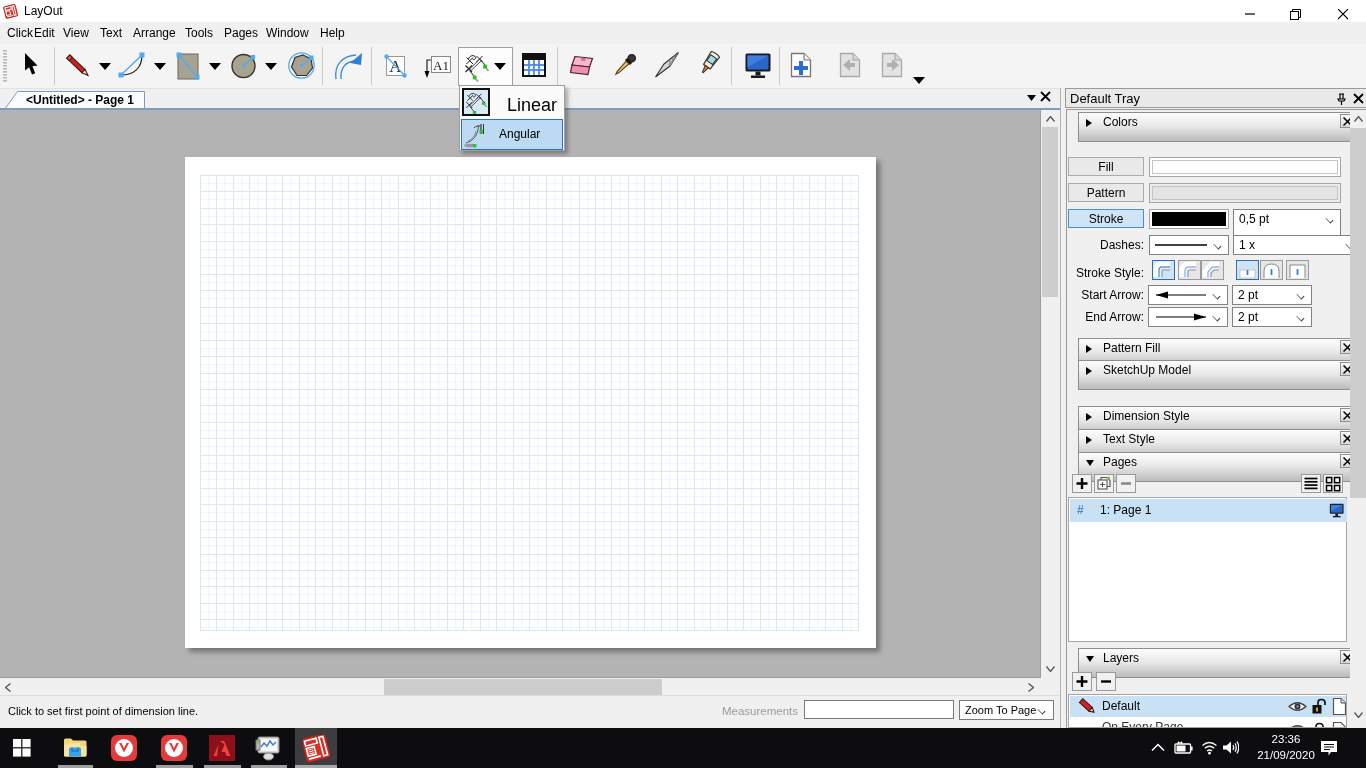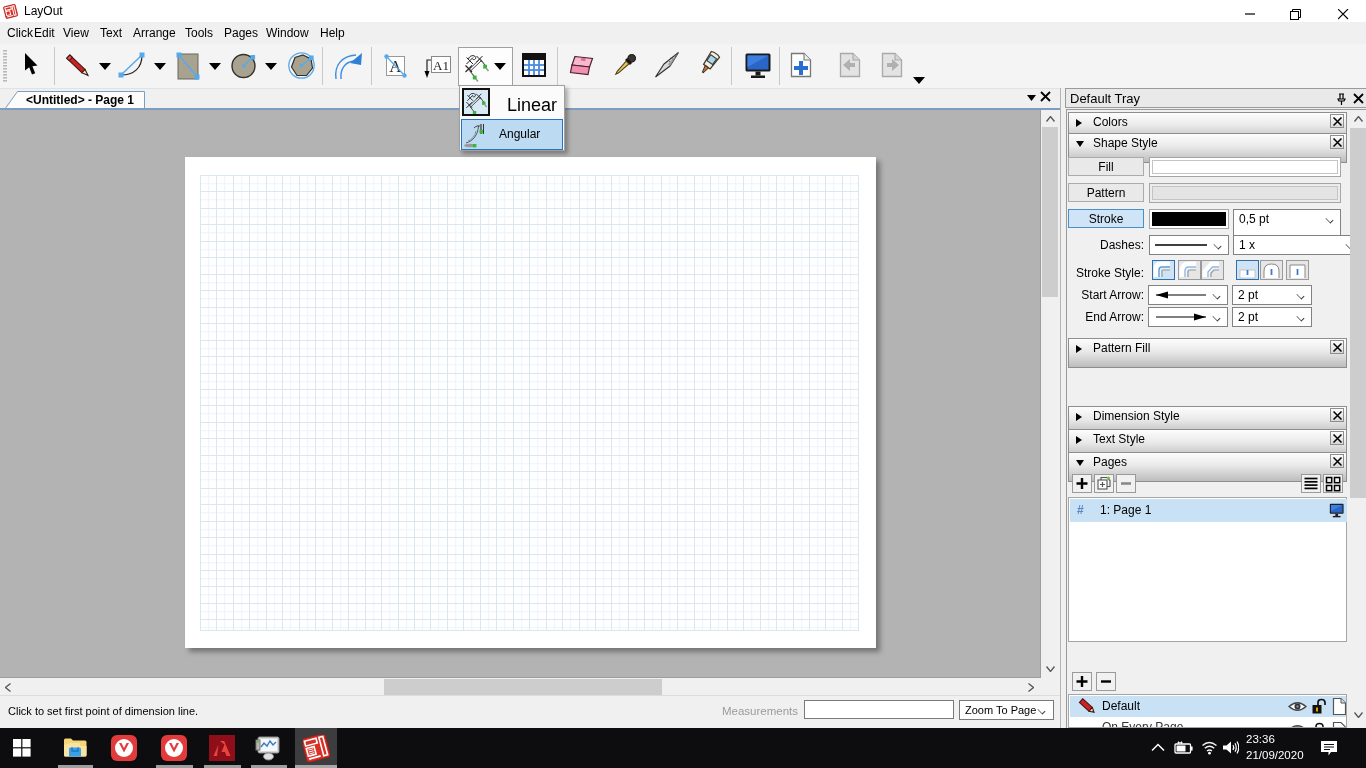--- a/index.html
+++ b/index.html
@@ -41,42 +41,42 @@
 #hsb .thumb { left:384px; top:1px; width:278px; height:16px; background:#cdcdcd; }
 
 #statusbar { left:0; top:695px; width:1366px; height:33px; background:#f0f0f0; border-top:1px solid #dcdcdc; }
 #statusbar .msg { left:8px; top:9px; font-size:11px; }
 #measlbl { left:722px; top:9px; color:#9b9b9b; font-size:11.5px; }
 #measbox { left:804px; top:4px; width:150px; height:19px; background:#fff; border:1px solid #7a7a7a; }
 #zoombox { left:959px; top:4px; width:95px; height:20px; background:#fff; border:1px solid #7a7a7a; font-size:11px; }
 
 #tray { left:1060px; top:88px; width:306px; height:640px; background:#f0f0f0; border-left:1px solid #b5b5b5; }
 #traytitle { left:9px; top:3px; font-size:13px; }
-.sect { position:absolute; left:7px; width:279px; height:30px; background:linear-gradient(#fdfdfd,#e9e9e9 45%,#bcbcbc); border:1px solid #8e8e8e; }
+.sect { position:absolute; left:17px; width:279px; height:30px; background:linear-gradient(#fdfdfd,#e9e9e9 45%,#bcbcbc); border:1px solid #8e8e8e; }
 .sect .tri { position:absolute; left:7px; top:6px; }
 .sect .nm { position:absolute; left:24px; top:2px; font-size:12px; }
 .sx { position:absolute; right:2px; top:1px; width:14px; height:14px; border:1px solid #8e8e8e; background:linear-gradient(#fdfdfd,#d8d8d8); text-align:center; }
 .tri-r { width:0; height:0; border-top:4px solid transparent; border-bottom:4px solid transparent; border-left:6px solid #000; }
 .tri-d { width:0; height:0; border-left:4.5px solid transparent; border-right:4.5px solid transparent; border-top:6px solid #000; }
 .lblbtn { position:absolute; left:7px; width:76px; height:19px; background:#e9e9e9; border:1px solid #ababab; text-align:center; font-size:12px; padding-top:2px; }
 .fieldlbl { position:absolute; font-size:12px; text-align:right; width:76px; left:7px; }
 .swatch { position:absolute; border:1px solid #a5a5a5; background:#fff; }
 .combo { position:absolute; background:#fff; border:1px solid #828282; font-size:12px; }
 .combo .txt { position:absolute; left:5px; top:2px; }
 .chev { position:absolute; width:8px; height:8px; }
 .chev:before { content:""; position:absolute; left:0; top:0; width:6px; height:6px; border-right:1.6px solid #3c3c3c; border-bottom:1.6px solid #3c3c3c; transform:rotate(45deg) scale(1,0.62) ; transform-origin:center; }
 .ssbtn { position:absolute; width:23px; height:20px; border:1px solid #9a9a9a; background:#e6e6e6; }
 .ssbtn.sel { border:1px solid #2f6fad; background:#cfe3f5; }
 .pgbtn { position:absolute; width:20px; height:19px; border:1px solid #9a9a9a; background:#f1f1f1; }
 
 #toolmenu { left:459px; top:85px; width:106px; height:66px; background:#fbfbfb; border:1px solid #a0a0a0; box-shadow:3px 3px 4px rgba(0,0,0,0.3); }
 
 #taskbar { left:0; top:728px; width:1366px; height:40px; background:#0d0d0f; }
 .tbind { position:absolute; top:37px; height:3px; background:#9e9e9e; }
-#clock { right:40px; top:3px; width:80px; color:#fff; font-size:11.5px; line-height:16px; }
+#clock { right:40px; top:3px; width:80px; text-align:center; color:#fff; font-size:11.5px; line-height:16px; }
 </style>
 </head>
 <body>
 <div class="abs" id="titlebar">
   <svg class="abs" style="left:3px;top:4px" width="15" height="15">
     <g transform="rotate(-14 7 7)">
       <rect x="1.5" y="1.5" width="12" height="12" rx="1" fill="#d93025" stroke="#a81f18" stroke-width="0.7"></rect>
       <rect x="2.8" y="2.8" width="6" height="2.6" fill="none" stroke="#fff" stroke-width="1"></rect>
       <rect x="10" y="2.8" width="2" height="9.5" fill="none" stroke="#fff" stroke-width="1"></rect>
       <rect x="2.8" y="6.6" width="4" height="4" fill="none" stroke="#fff" stroke-width="1"></rect>
@@ -343,27 +343,20 @@
       <path d="M1 1 L10 10 M10 1 L1 10" stroke="#000" stroke-width="1.8"></path>
     </svg>
 
   <div class="sect" style="top:24px">
       <span class="tri tri-r"></span>
       <span class="nm">Colors</span>
       <div class="sx"><svg width="9" height="9" style="margin-top:2px">
           <path d="M0.5 0.5 L8.5 8.5 M8.5 0.5 L0.5 8.5" stroke="#000" stroke-width="1.5"></path>
         </svg></div>
     </div>
-  <div class="sect" style="top:45px">
-      <span class="tri tri-d" style="top:7px"></span>
-      <span class="nm">Shape Style</span>
-      <div class="sx"><svg width="9" height="9" style="margin-top:2px">
-          <path d="M0.5 0.5 L8.5 8.5 M8.5 0.5 L0.5 8.5" stroke="#000" stroke-width="1.5"></path>
-        </svg></div>
-    </div>
 
   <div class="lblbtn" style="top:69px">Fill</div>
   <div class="swatch" style="left:88px;top:69px;width:192px;height:20px;padding:2px">
       <div style="width:100%;height:100%;border:1px solid #c4c4c4;background:#fff"></div>
     </div>
   <div class="lblbtn" style="top:95px">Pattern</div>
   <div class="swatch" style="left:88px;top:95px;width:192px;height:20px;padding:2px;background:#ececec">
       <div style="width:100%;height:100%;border:1px solid #c4c4c4;background:#e4e4e4"></div>
     </div>
   <div class="lblbtn" style="top:121px;background:#cfe4f6;border-color:#4a90c8">Stroke</div>
@@ -441,20 +434,27 @@
       <span class="chev" style="right:6px;top:6px"></span>
     </div>
 
   <div class="sect" style="top:249.5px">
       <span class="tri tri-r"></span>
       <span class="nm">Pattern Fill</span>
       <div class="sx"><svg width="9" height="9" style="margin-top:2px">
           <path d="M0.5 0.5 L8.5 8.5 M8.5 0.5 L0.5 8.5" stroke="#000" stroke-width="1.5"></path>
         </svg></div>
     </div>
+  <div class="sect" style="top:272px">
+      <span class="tri tri-r"></span>
+      <span class="nm">SketchUp Model</span>
+      <div class="sx"><svg width="9" height="9" style="margin-top:2px">
+          <path d="M0.5 0.5 L8.5 8.5 M8.5 0.5 L0.5 8.5" stroke="#000" stroke-width="1.5"></path>
+        </svg></div>
+    </div>
   <div class="sect" style="top:318px">
       <span class="tri tri-r"></span>
       <span class="nm">Dimension Style</span>
       <div class="sx"><svg width="9" height="9" style="margin-top:2px">
           <path d="M0.5 0.5 L8.5 8.5 M8.5 0.5 L0.5 8.5" stroke="#000" stroke-width="1.5"></path>
         </svg></div>
     </div>
   <div class="sect" style="top:341px">
       <span class="tri tri-r"></span>
       <span class="nm">Text Style</span>
@@ -502,20 +502,27 @@
   <div class="abs" style="left:7px;top:409px;width:279px;height:145px;background:#fff;border:1px solid #a5a5a5">
     <div class="abs" style="left:1px;top:1px;width:277px;height:23px;background:#c8e1f4">
       <span class="abs" style="left:7px;top:4px;color:#5b87c6;font-weight:bold">#</span>
       <span class="abs" style="left:30px;top:4px">1: Page 1</span>
       <svg class="abs" style="left:259px;top:4px" width="16" height="15">
           <use href="#monitor" transform="scale(0.55)"></use>
         </svg>
     </div>
   </div>
 
+  <div class="sect" style="top:560px">
+      <span class="tri tri-d" style="top:7px"></span>
+      <span class="nm">Layers</span>
+      <div class="sx"><svg width="9" height="9" style="margin-top:2px">
+          <path d="M0.5 0.5 L8.5 8.5 M8.5 0.5 L0.5 8.5" stroke="#000" stroke-width="1.5"></path>
+        </svg></div>
+    </div>
   <div class="pgbtn" style="left:11px;top:584px"><svg width="18" height="17">
         <path d="M9 3 V14 M3.5 8.5 H14.5" stroke="#000" stroke-width="2.4"></path>
       </svg></div>
   <div class="pgbtn" style="left:35px;top:584px"><svg width="18" height="17">
         <path d="M4 8.5 H14" stroke="#000" stroke-width="2.4"></path>
       </svg></div>
   <div class="abs" style="left:7px;top:606px;width:279px;height:34px;background:#fff;border:1px solid #a5a5a5;overflow:hidden">
     <div class="abs" style="left:1px;top:1px;width:277px;height:21px;background:#c8e1f4">
       <span class="abs" style="left:32px;top:3px">Default</span>
       <svg class="abs" style="left:8px;top:2px" width="18" height="17">

